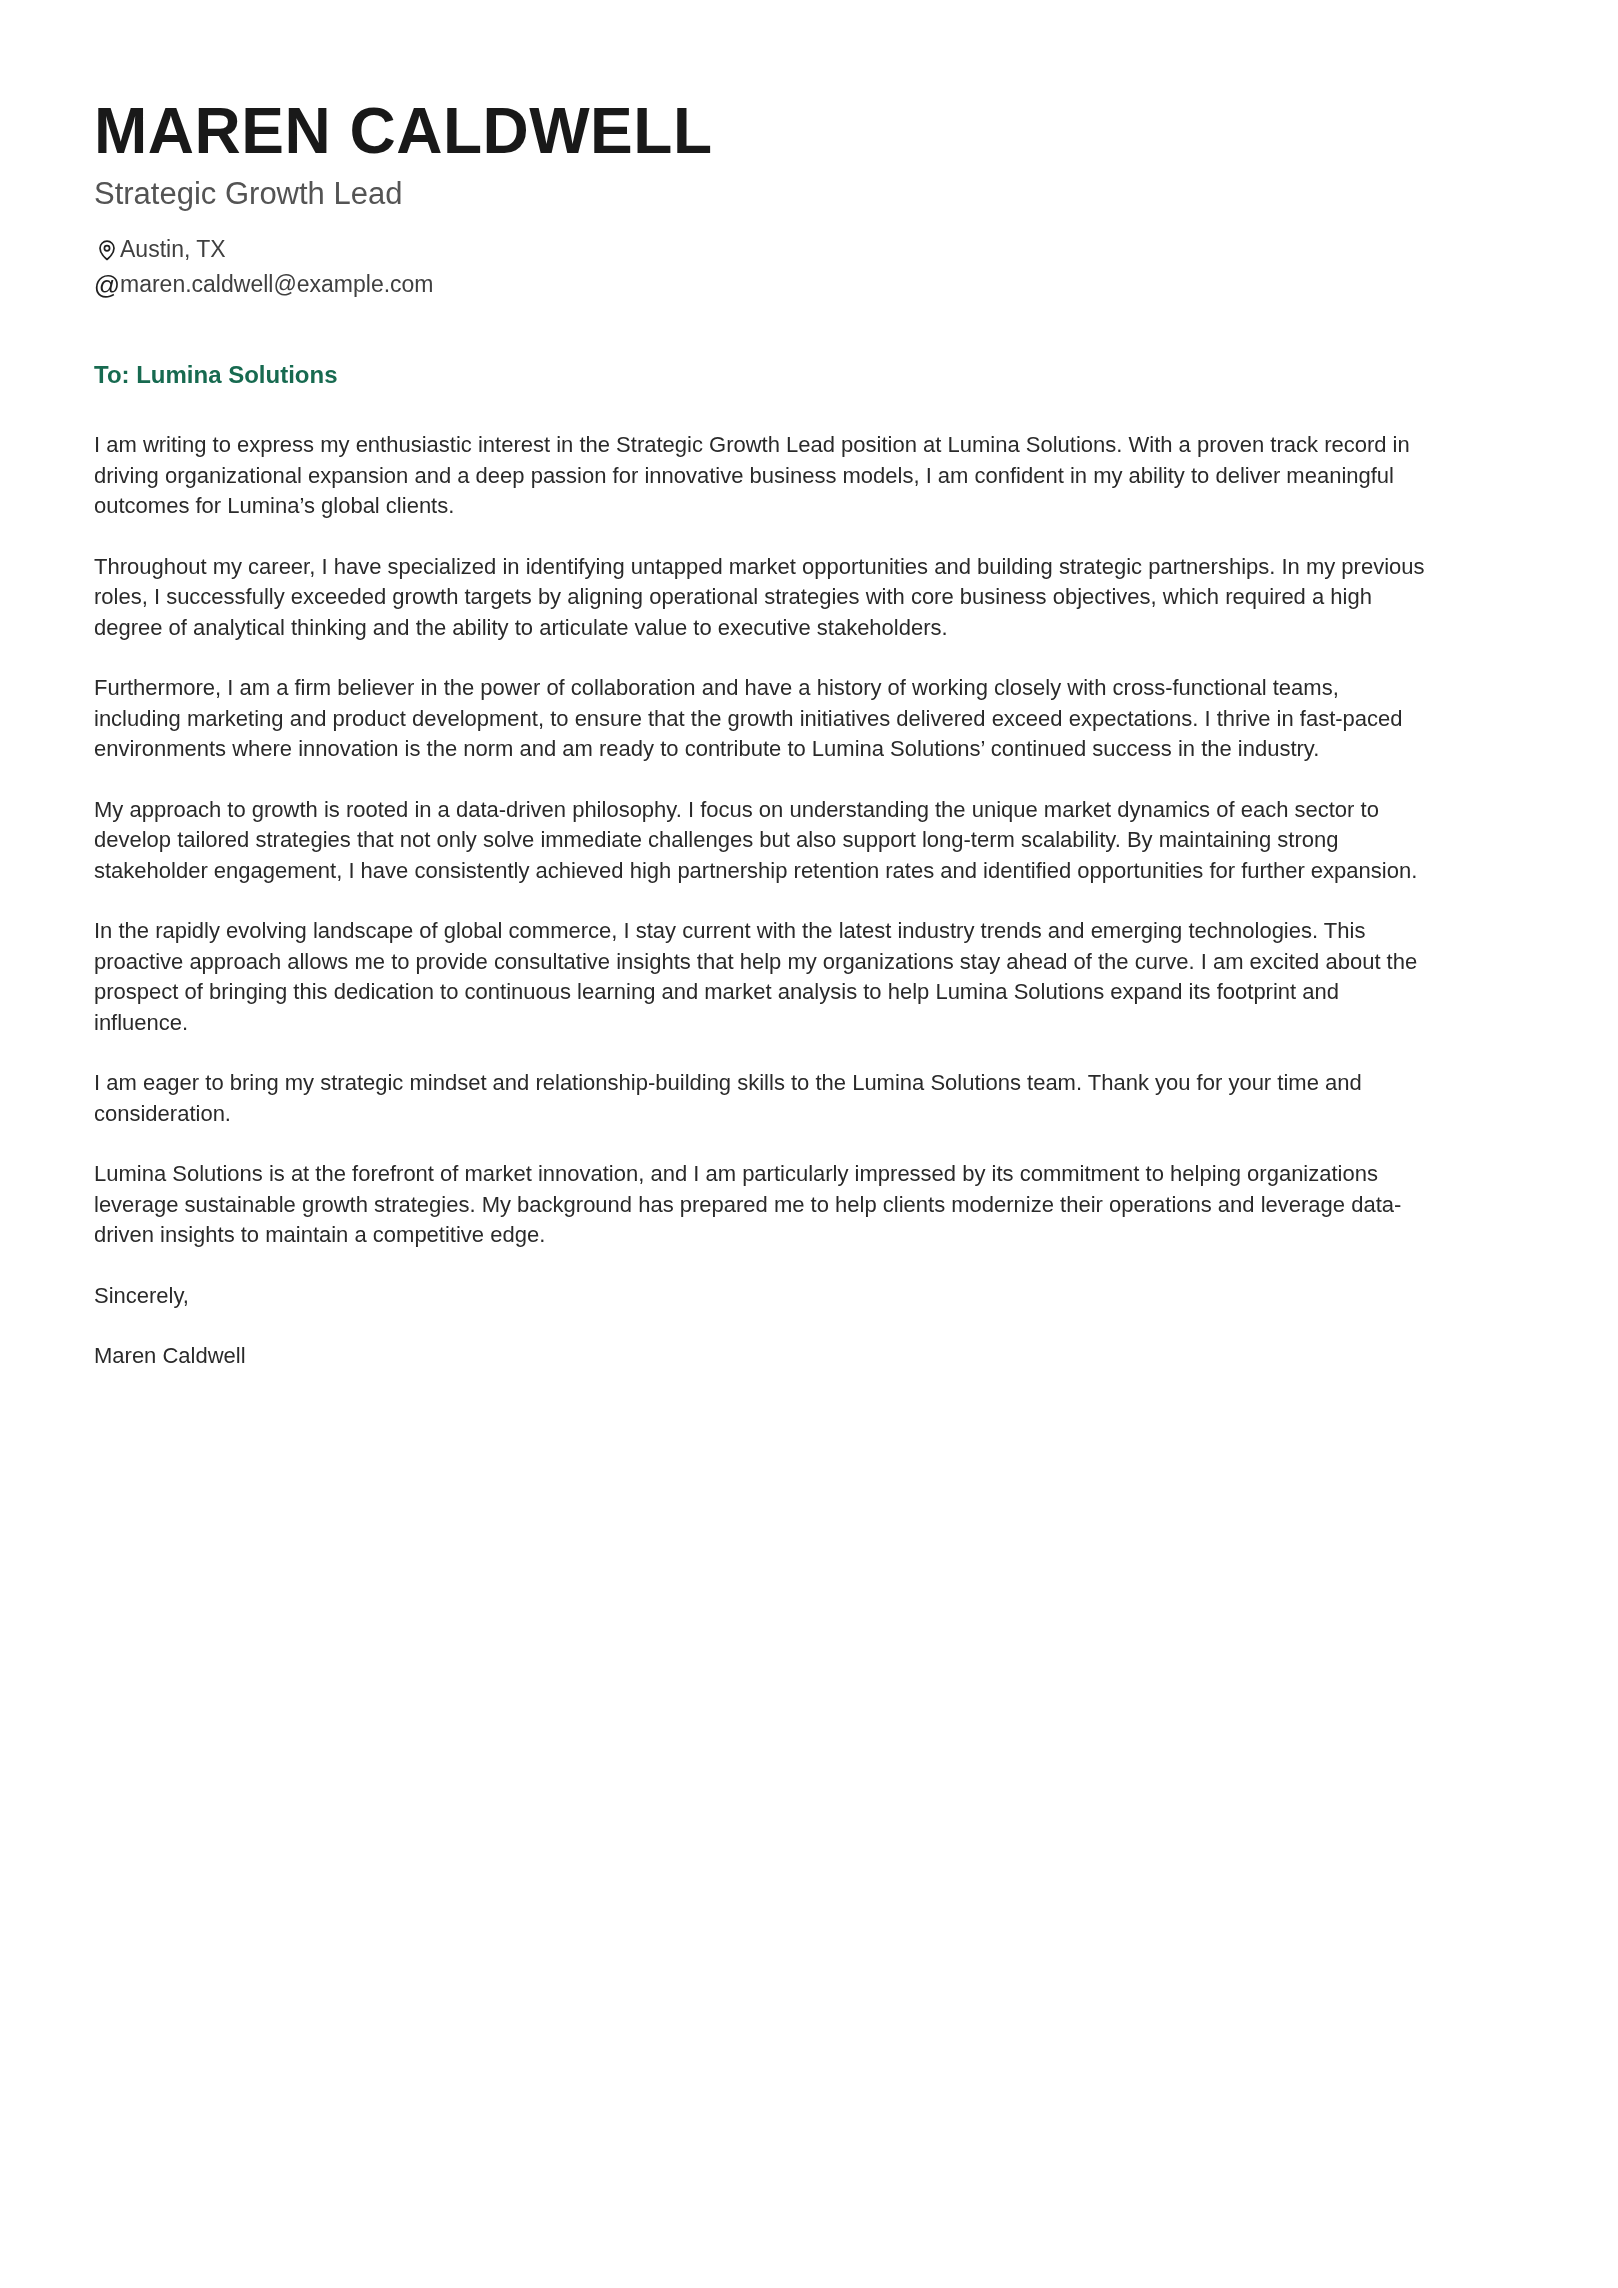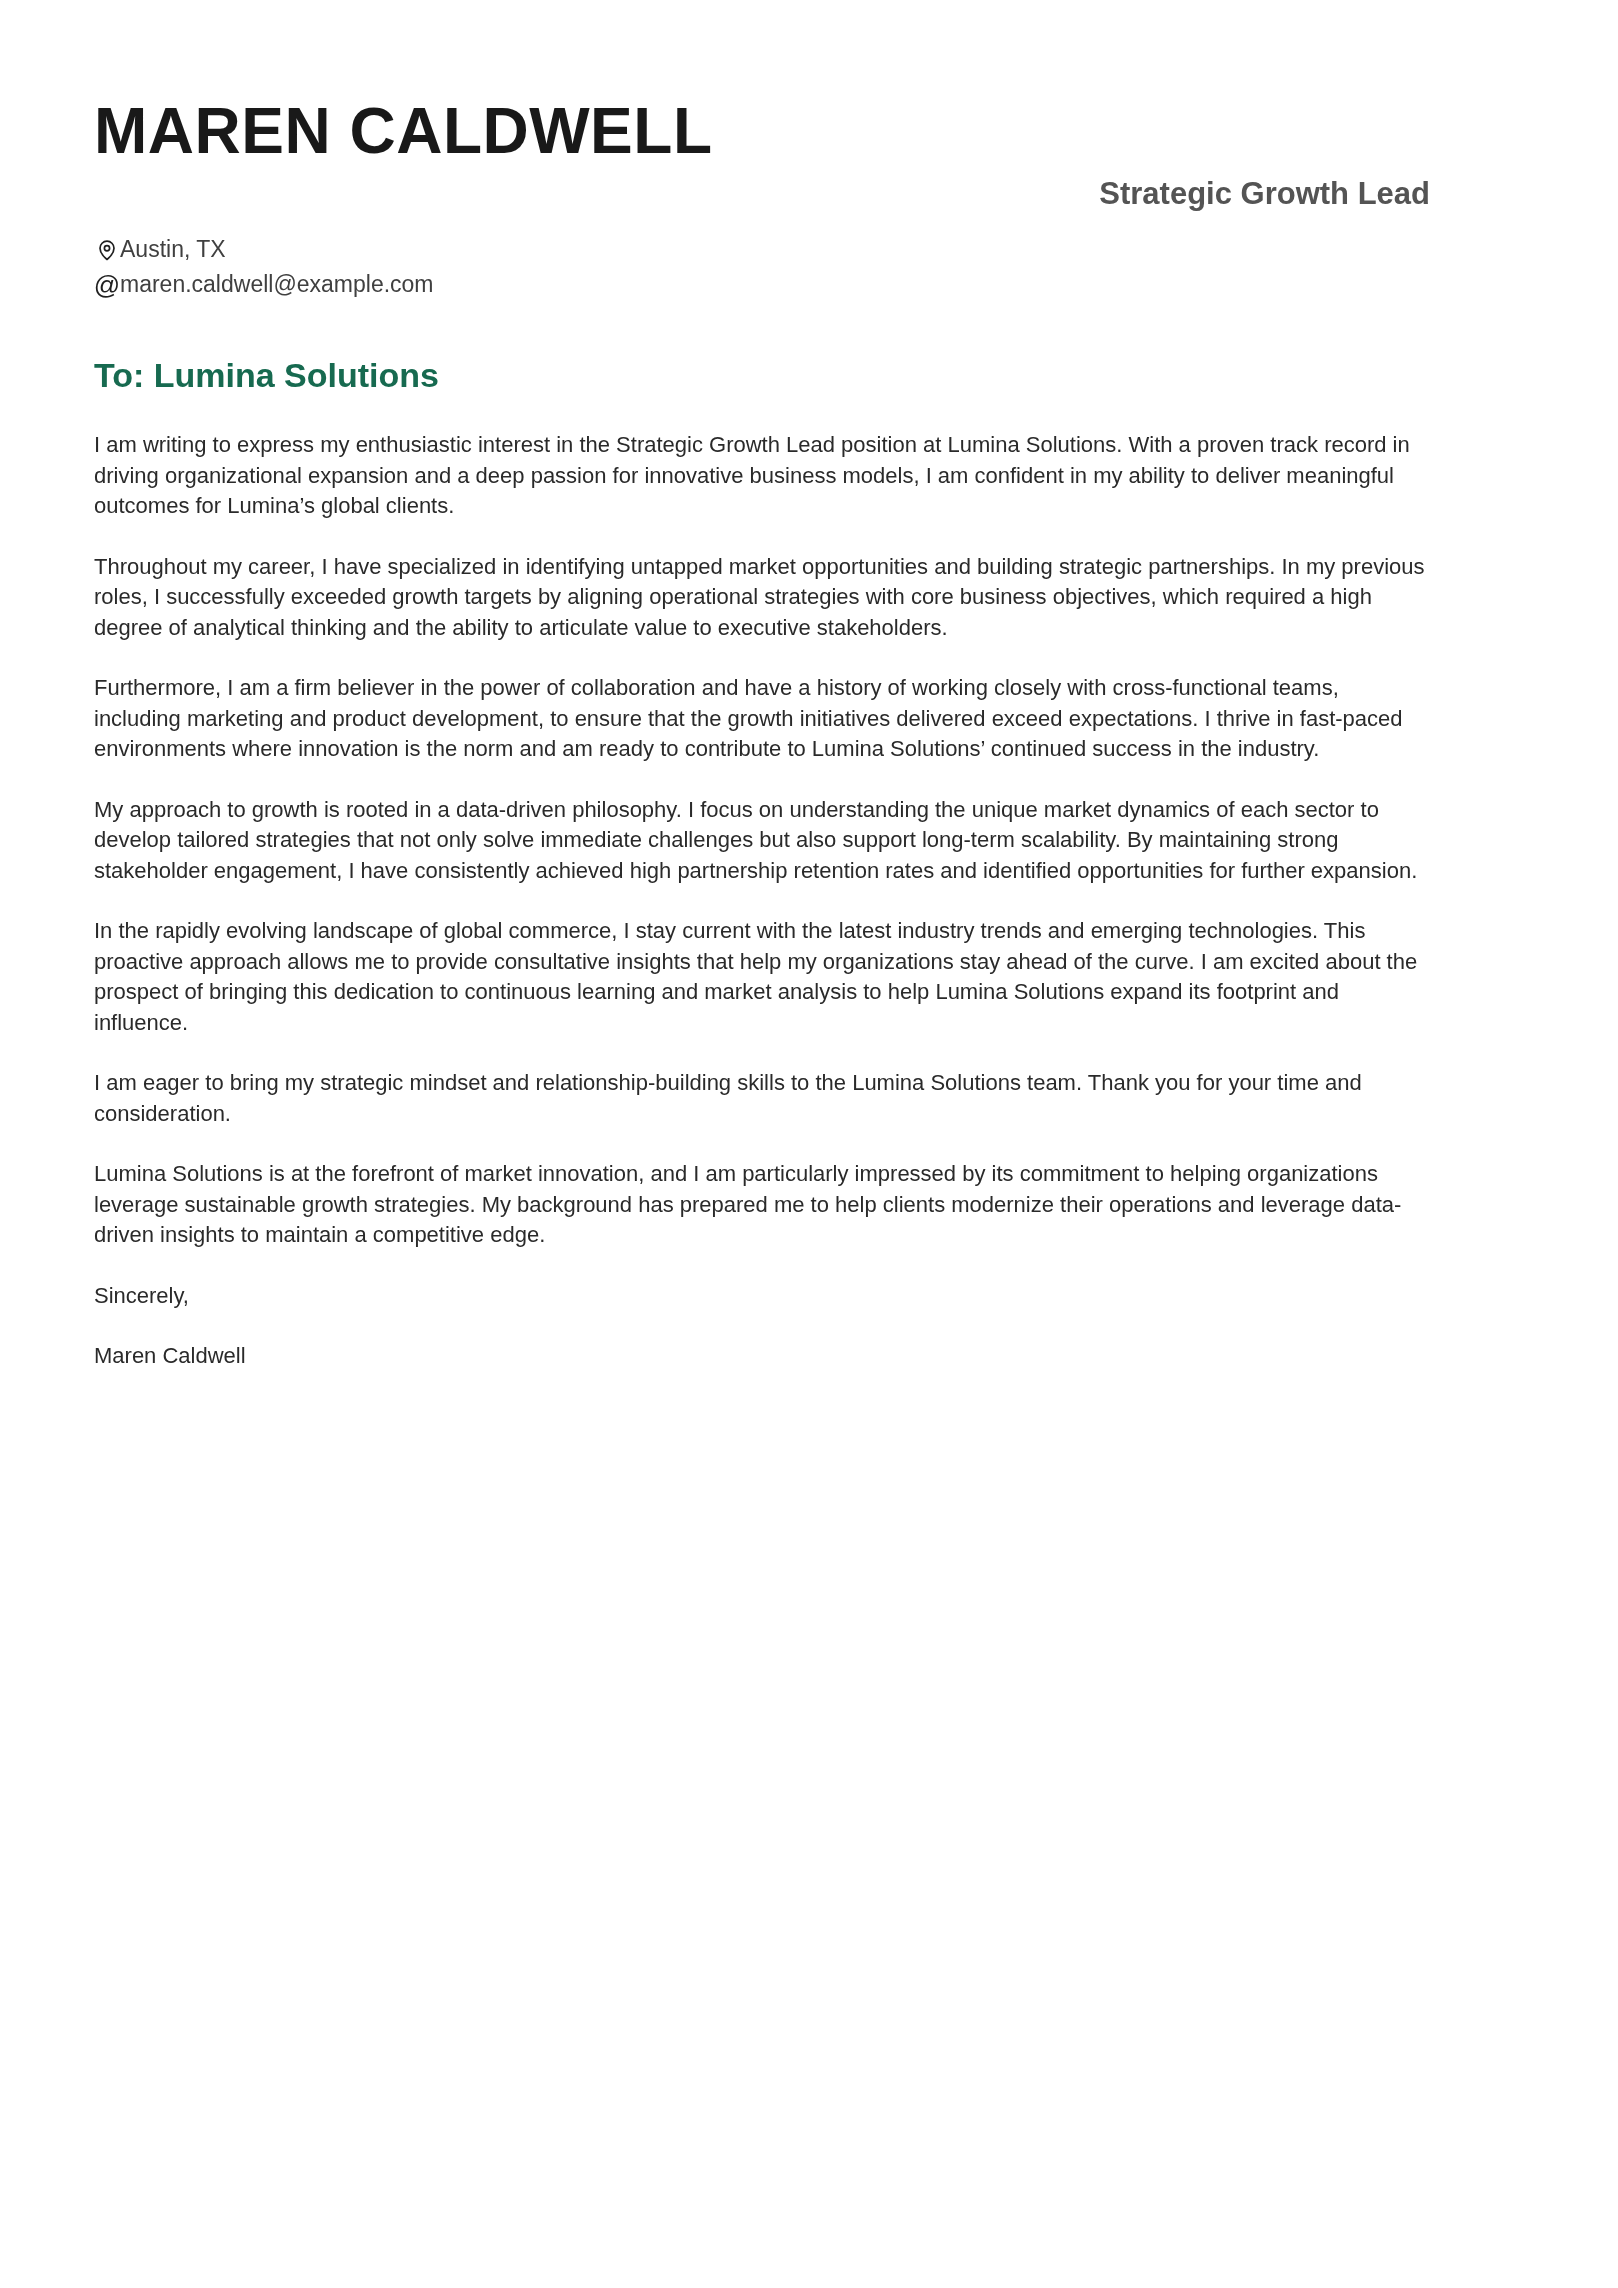--- a/index.html
+++ b/index.html
@@ -22,24 +22,23 @@
     margin: 0 0 10px 0;
     font-size: 64px;
     line-height: 1.05;
     font-weight: 700;
     letter-spacing: 0.5px;
     color: var(--title, #191919);
   }
   .role {
     font-size: 31px;
     line-height: 1.2;
-    font-weight: 700;
+    font-weight: 400;
     color: var(--muted, #545454);
     margin: 0 0 20px 0;
-    text-align: right;
   }
   ul.contact {
     list-style: none;
     margin: 0;
     padding: 0;
   }
   ul.contact li {
     display: flex;
     align-items: center;
     gap: 0;
@@ -60,21 +59,21 @@
   .icon.at {
     font-size: 26px;
     font-weight: 400;
     line-height: 1;
     color: #1f1f1f;
   }
   
   .recipient {
     margin-top: 56px;
     margin-bottom: 38px;
-    font-size: 34px;
+    font-size: 24px;
     line-height: 34px;
     font-weight: 700;
     color: var(--accent, #176a50);
   }
   .letter p {
     margin: 0 0 30px 0;
     font-size: 22px;
     line-height: 30.5px;
     color: var(--body, #2a2a2a);
     max-width: 1430px;

